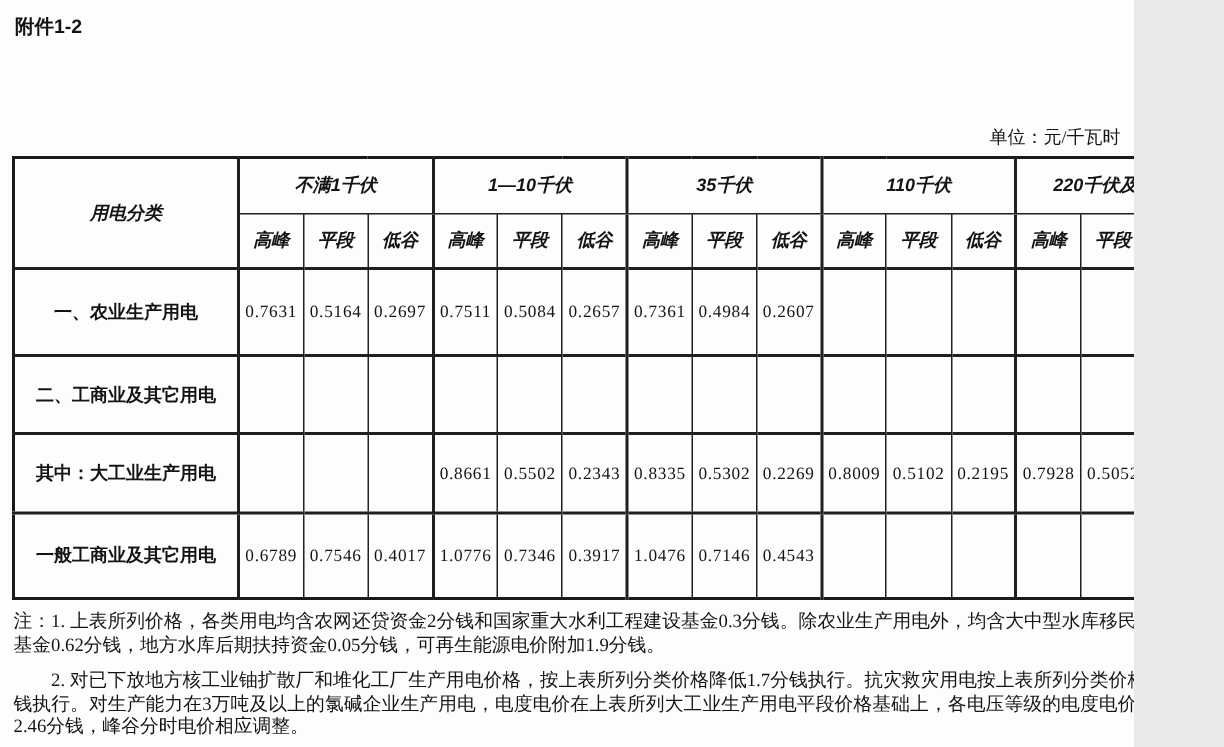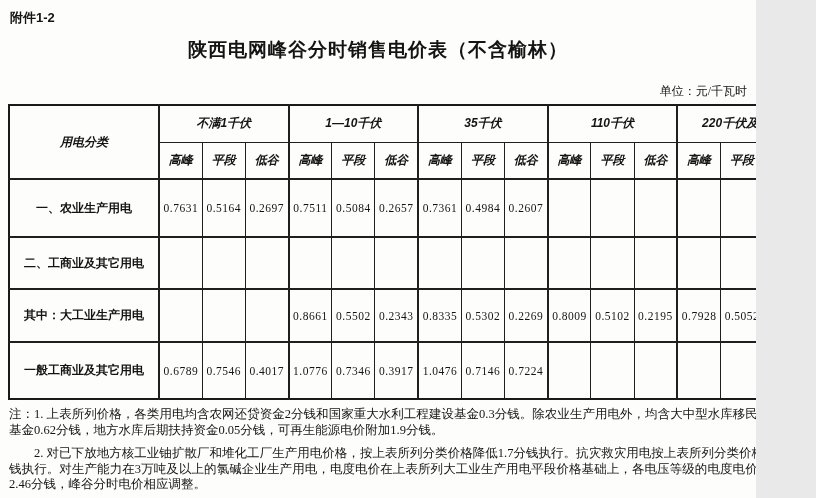--- a/index.html
+++ b/index.html
@@ -69,21 +69,20 @@
     font-size:12.5px; line-height:15.5px;
     text-align:justify;
   }
   .notes p.note2 { margin-top:8px; text-indent:2em; }
 </style>
 </head>
 <body>
 
 <div class="page">
   <div class="attachment">附件1-2</div>
-  <div class="title">陕西电网峰谷分时销售电价表（不含榆林）</div>
   <div class="unit">单位：元/千瓦时</div>
 
   <div class="table-wrap">
     <table class="price-table">
         <colgroup>
           <col style="width: 150px;">
           <col>
           <col>
           <col>
           <col>
@@ -184,21 +183,21 @@
           <tr>
             <td class="lbl g-end lbl-right">一般工商业及其它用电</td>
             <td class="val">0.6789</td>
             <td class="val">0.7546</td>
             <td class="val g-end">0.4017</td>
             <td class="val">1.0776</td>
             <td class="val">0.7346</td>
             <td class="val g-end">0.3917</td>
             <td class="val">1.0476</td>
             <td class="val">0.7146</td>
-            <td class="val g-end">0.7224</td>
+            <td class="val g-end">0.4543</td>
             <td class="val"></td>
             <td class="val"></td>
             <td class="val g-end"></td>
             <td class="val"></td>
             <td class="val"></td>
             <td class="val g-end"></td>
           </tr>
         </tbody>
       </table>
   </div>

